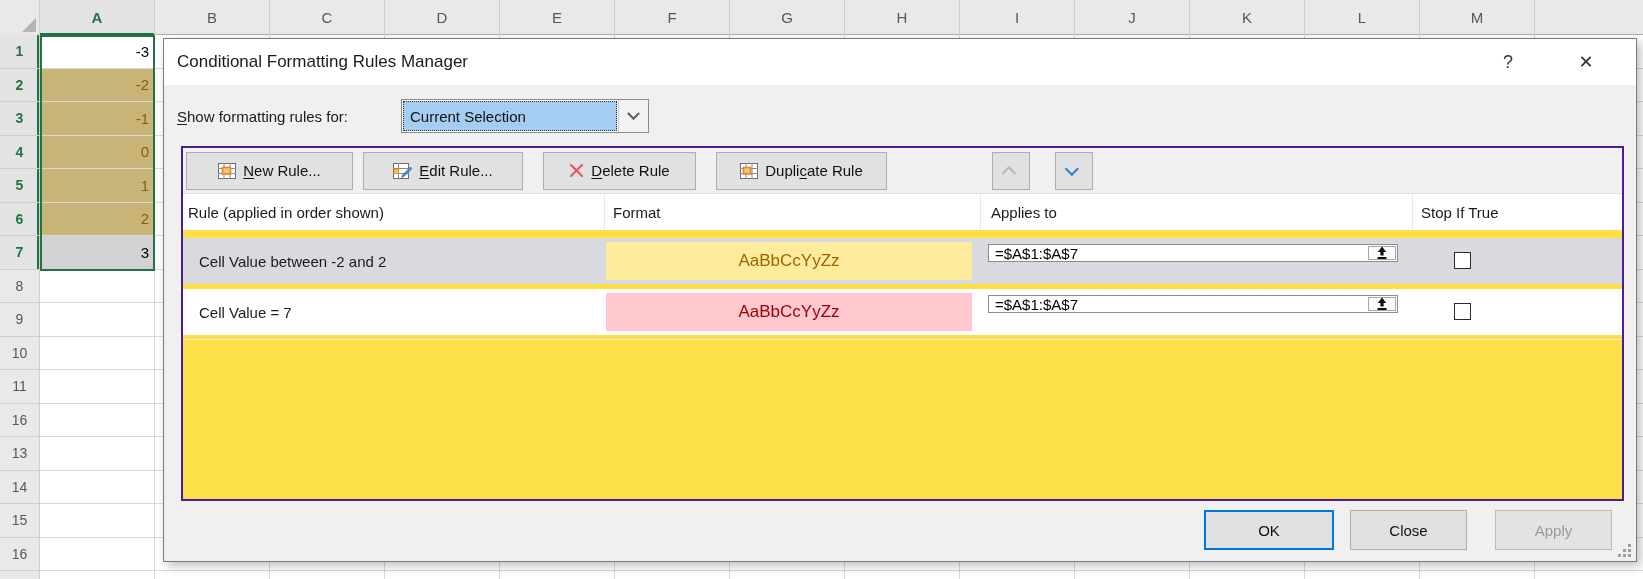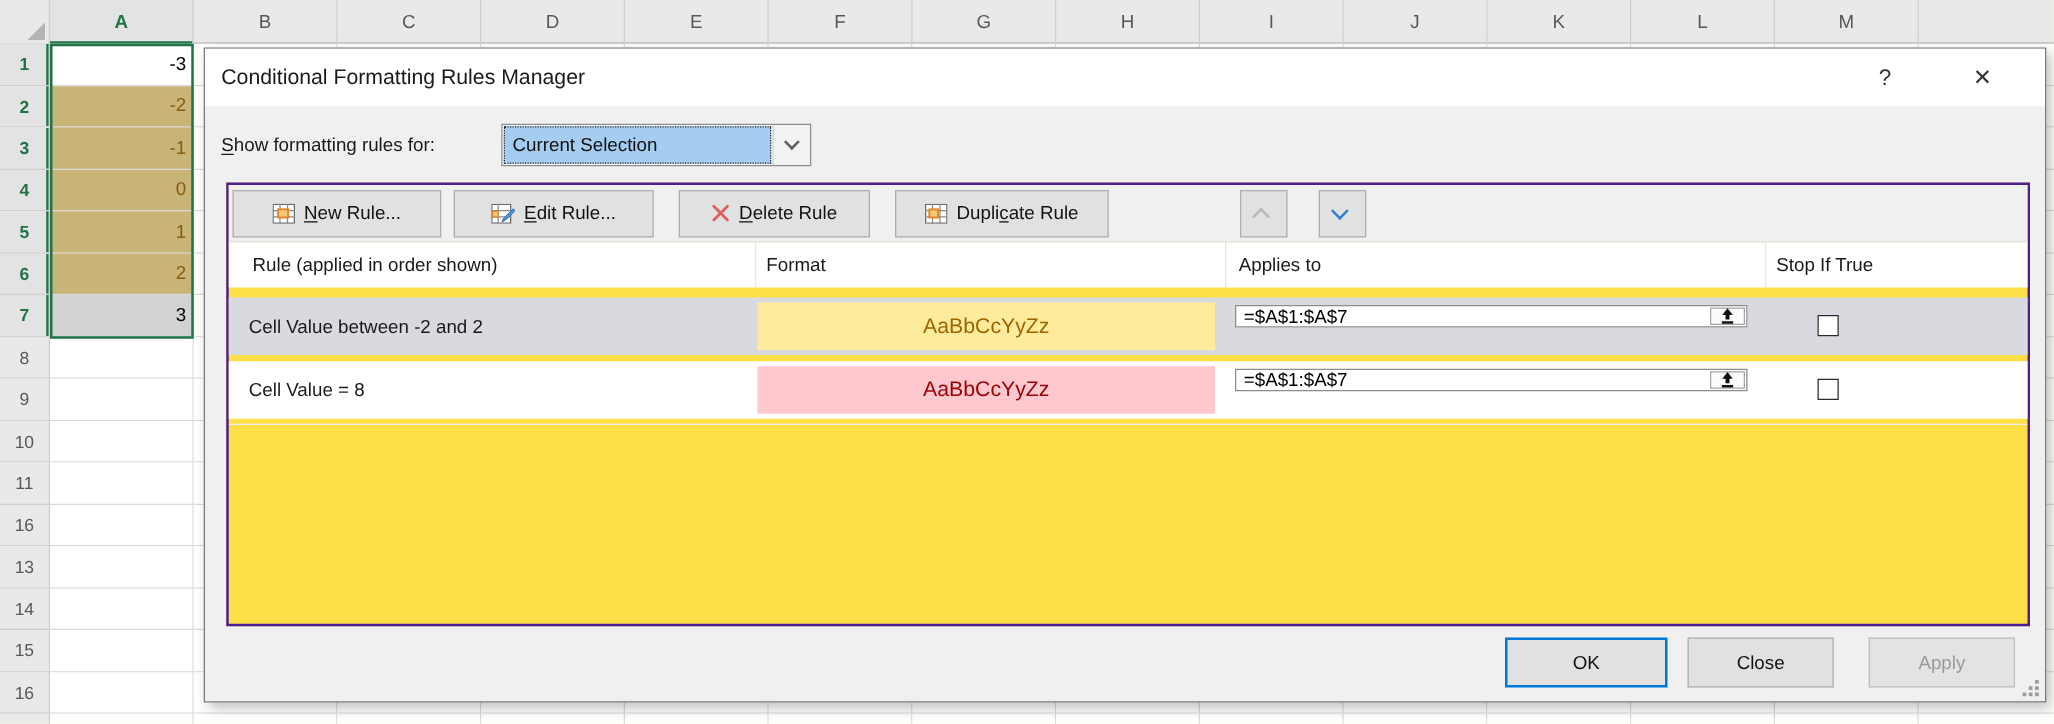--- a/index.html
+++ b/index.html
@@ -44,21 +44,21 @@
   .tbtn-edit { width:160px; margin-left:10px; }
   .tbtn-del { width:153px; margin-left:20px; }
   .tbtn-dup { width:171px; margin-left:20px; }
   .tbtn-up { width:38px; margin-left:105px; }
   .tbtn-down { width:38px; margin-left:25px; }
   .chev-up { width:10px; height:10px; border-left:2px solid #b8b8b8; border-top:2px solid #b8b8b8; transform:rotate(45deg) translate(0px,3px); }
   .chev-down { width:10px; height:10px; border-right:2px solid #2e7fd4; border-bottom:2px solid #2e7fd4; transform:rotate(45deg) translate(-3px,0px); }
   .u { text-decoration:underline; text-underline-offset:2px; }
 
   .list-header { height:36px; display:flex; align-items:center; font-size:15px; color:#1a1a1a; background:#fff; }
-  .lh-rule { width:421px; padding-left:19px; align-self:stretch; display:flex; align-items:center;}
+  .lh-rule { width:421px; padding-left:5px; align-self:stretch; display:flex; align-items:center;}
   .lh-format { width:376px; padding-left:8px; align-self:stretch; display:flex; align-items:center; border-left:1px solid #e6e6e6; }
   .lh-applies { width:432px; padding-left:10px; align-self:stretch; display:flex; align-items:center; border-left:1px solid #e6e6e6; }
   .lh-stop { flex:1; padding-left:8px; align-self:stretch; display:flex; align-items:center; border-left:1px solid #e6e6e6; }
 
   .rule-row { position:relative; height:46px; margin-top:0; background:#fff; }
   .rule-row.first { margin-top:8px; }
   .rule-row.gap { margin-top:5px; }
   .rule-row.selected { background:#d9d9e0; }
   .rule-name { position:absolute; left:16px; top:0; height:46px; display:flex; align-items:center; font-size:15px; color:#1a1a1a; }
   .swatch { position:absolute; left:423px; top:4px; width:366px; height:38px; display:flex; align-items:center; justify-content:center; font-size:17px; }
@@ -473,21 +473,21 @@
           <svg width="14" height="14" viewBox="0 0 14 14">
               <path d="M7 0.5 L11.2 6 H8.6 V9.5 H5.4 V6 H2.8 Z" fill="#111"></path>
               <rect x="2.5" y="11" width="9" height="2" fill="#111"></rect>
             </svg>
         </span>
       </div>
       <span class="cfcheckbox"></span>
     </div>
 
     <div class="rule-row gap">
-      <span class="rule-name">Cell Value = 8</span>
+      <span class="rule-name">Cell Value = 7</span>
       <div class="swatch" style="background: rgb(255, 199, 206); color: rgb(156, 0, 6);">AaBbCcYyZz</div>
       <div class="applies-wrap">
         <input class="applies-input" value="=$A$1:$A$7" style="">
         <span class="picker-btn">
           <svg width="14" height="14" viewBox="0 0 14 14">
               <path d="M7 0.5 L11.2 6 H8.6 V9.5 H5.4 V6 H2.8 Z" fill="#111"></path>
               <rect x="2.5" y="11" width="9" height="2" fill="#111"></rect>
             </svg>
         </span>
       </div>

